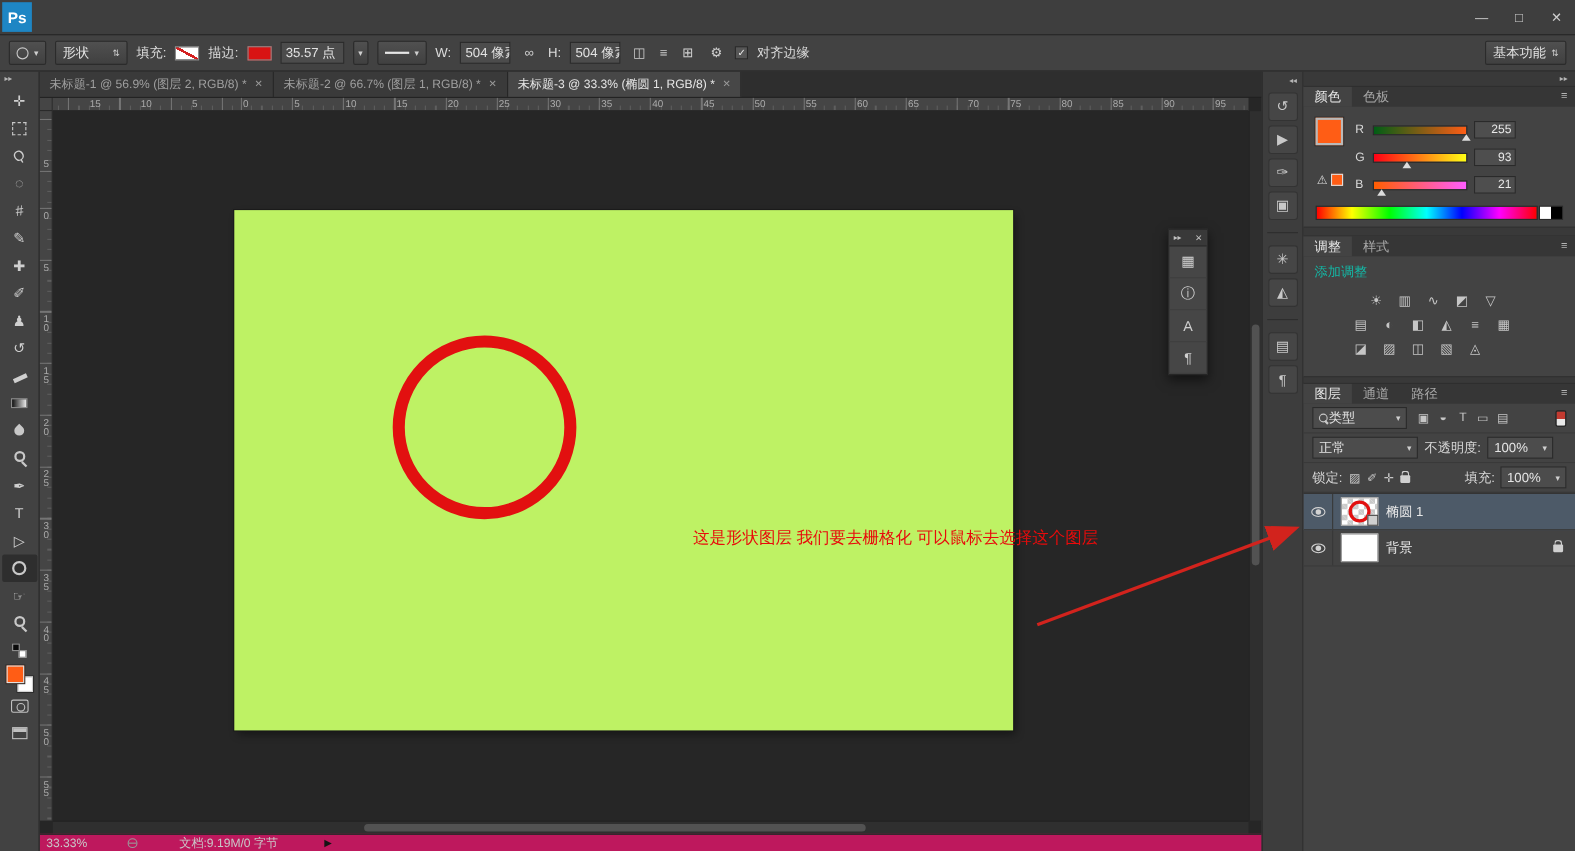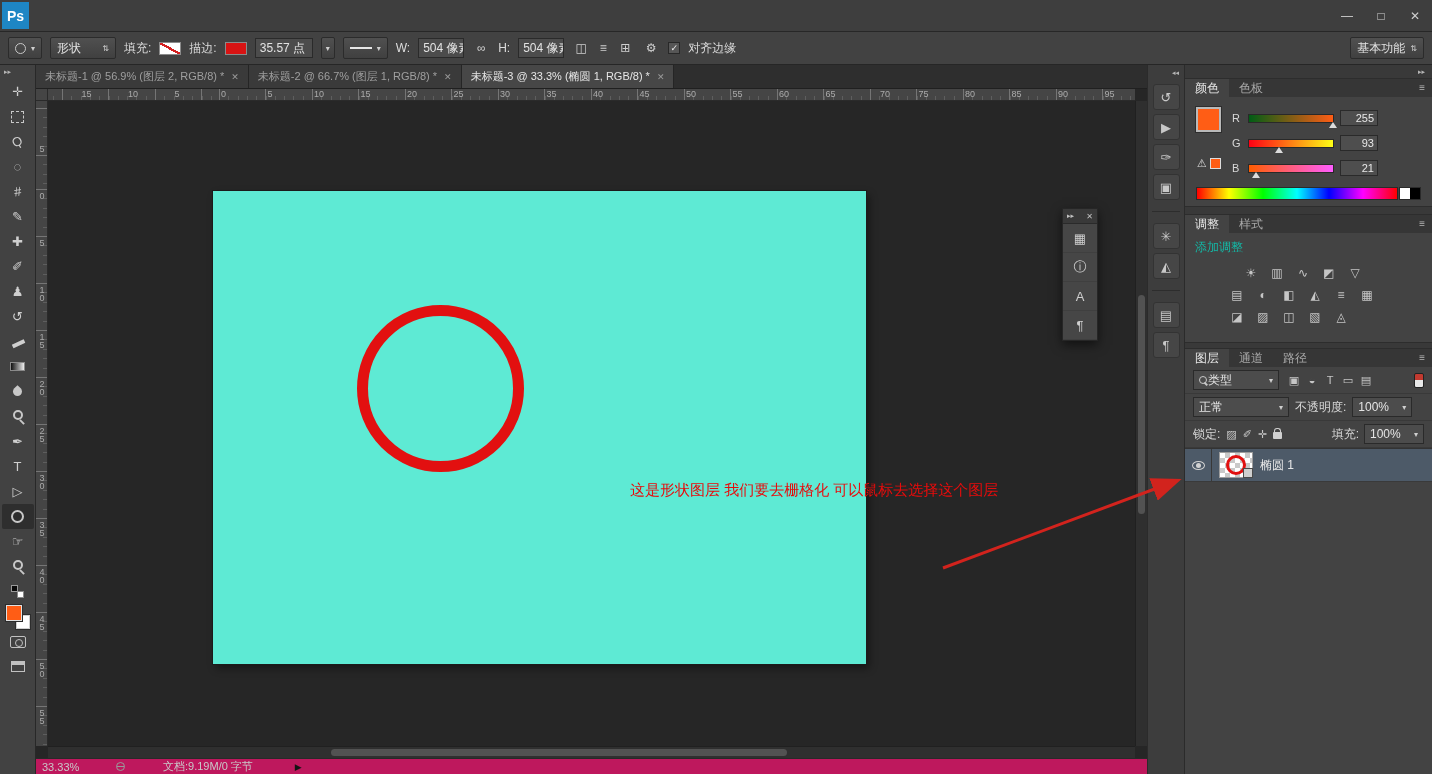--- a/index.html
+++ b/index.html
@@ -62,21 +62,21 @@
   .ruler-corner{position:absolute;top:24px;left:0;width:12px;height:12px;background:#454545;border-right:1px solid #2a2a2a;border-bottom:1px solid #2a2a2a}
   .ruler-h{position:absolute;top:24px;left:12px;right:12px;height:12px;background:#454545;border-bottom:1px solid #2a2a2a;overflow:hidden;
     background-image:repeating-linear-gradient(90deg,#757575 0 1px,transparent 1px 46.5px),repeating-linear-gradient(90deg,#5e5e5e 0 1px,transparent 1px 9.3px);
     background-size:auto 12px,auto 4px;background-position:171px bottom,171px bottom;background-repeat:repeat-x}
   .ruler-num-h{position:absolute;top:0;font-size:9px;color:#ababab}
   .ruler-v{position:absolute;top:36px;left:0;width:12px;bottom:28px;background:#454545;border-right:1px solid #2a2a2a;overflow:hidden;
     background-image:repeating-linear-gradient(180deg,#757575 0 1px,transparent 1px 47px),repeating-linear-gradient(180deg,#5e5e5e 0 1px,transparent 1px 9.4px);
     background-size:12px auto,4px auto;background-position:right 88px,right 88px;background-repeat:repeat-y}
   .ruler-num-v{position:absolute;left:1px;font-size:9px;color:#ababab;writing-mode:vertical-rl;text-orientation:upright;letter-spacing:-2px}
   .viewport{position:absolute;top:36px;left:12px;right:12px;bottom:28px;background:#262626;overflow:hidden}
-  .canvas{position:absolute;left:165px;top:90px;width:653px;height:473px;background:#5eead4;box-shadow:0 0 0 1px #1b1b1b,3px 4px 8px rgba(0,0,0,.45)}
+  .canvas{position:absolute;left:165px;top:90px;width:708px;height:473px;background:#bef264;box-shadow:0 0 0 1px #1b1b1b,3px 4px 8px rgba(0,0,0,.45)}
   .shape-circle{position:absolute;left:144px;top:114px;width:167px;height:167px;border:11px solid #e21010;border-radius:50%}
   .annotation{position:absolute;left:417px;top:288px;color:#e80b0b;font-size:15px;line-height:22px;white-space:nowrap}
   .vscroll{position:absolute;top:36px;right:0;width:12px;bottom:28px;background:#2f2f2f;border-left:1px solid #202020}
   .vscroll .thumb{position:absolute;left:2px;right:2px;top:30%;height:34%;background:#525252;border-radius:4px}
   .hscroll{position:absolute;left:12px;right:12px;bottom:16px;height:12px;background:#2f2f2f;border-top:1px solid #202020}
   .hscroll .thumb{position:absolute;top:2px;bottom:2px;left:26%;width:42%;background:#525252;border-radius:4px}
   .statusbar{position:absolute;left:0;right:0;bottom:0;height:16px;background:#be185d;border-top:1px solid #292929;display:flex;align-items:center;font-size:11px;color:#c9c9c9;padding-left:6px}
   .sb-zoom{min-width:58px}
   .sb-net{width:9px;height:9px;border:1px solid #9a9a9a;border-radius:50%;margin:0 0 0 16px;position:relative}
   .sb-net::after{content:"";position:absolute;left:0;right:0;top:3px;height:1px;background:#9a9a9a}
@@ -548,20 +548,28 @@
             <div class="layer selected">
               <div class="eyebox">
                 <span class="eye"></span>
               </div>
               <div class="lthumb checker">
                 <span class="circ"></span>
                 <span class="badge"></span>
               </div>
               <span class="lname">椭圆 1</span>
             </div>
+            <div class="layer">
+              <div class="eyebox">
+                <span class="eye"></span>
+              </div>
+              <div class="lthumb"></div>
+              <span class="lname">背景</span>
+              <span class="locktag"><span class="lockicon"></span></span>
+            </div>
           </div>
       </div>
     </div>
   </section>
 
   <svg class="arrowsvg" viewBox="0 0 1432 774">
     <defs>
       <marker id="ah" markerWidth="10" markerHeight="8" refX="8" refY="4" orient="auto">
         <path d="M0,0 L10,4 L0,8 z" fill="#d2231d"></path>
       </marker>

